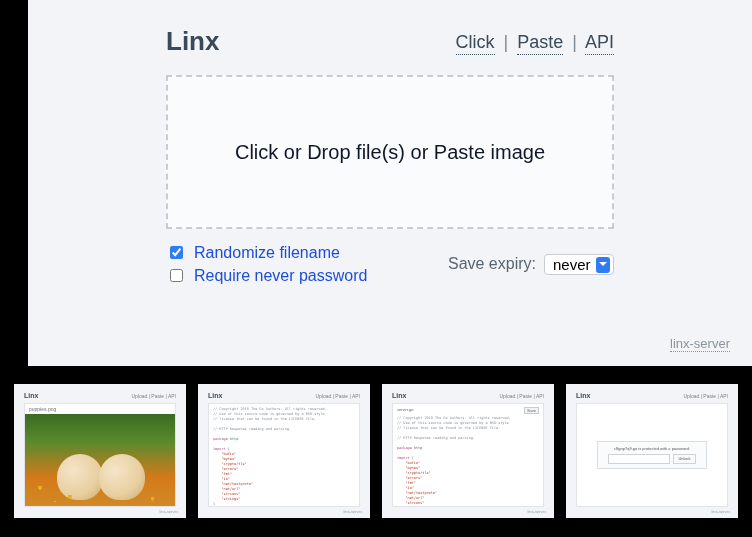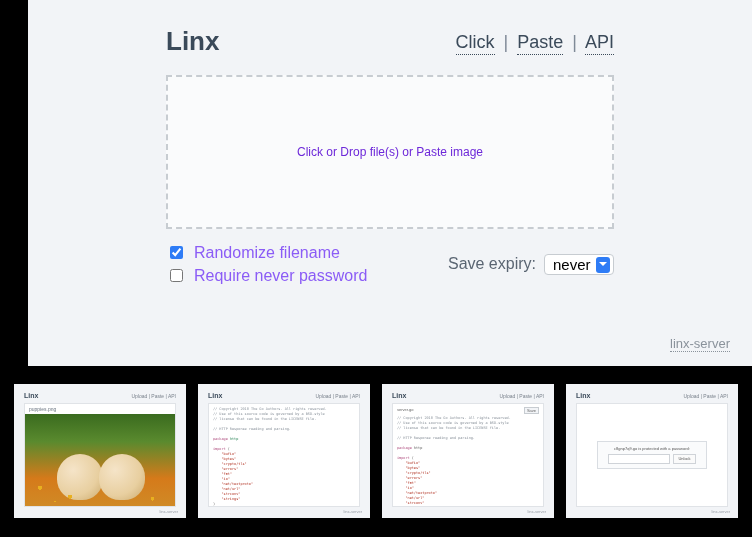--- a/index.html
+++ b/index.html
@@ -58,22 +58,22 @@
     color: #7f8a97;
     padding: 0 4px;
   }
   .dropzone {
     border: 2px dashed #c7ccd1;
     background: #fafbfc;
     height: 150px;
     display: flex;
     align-items: center;
     justify-content: center;
-    color: #6d28d9;
-    font-size: 12px;
+    color: #0f172a;
+    font-size: 20px;
     cursor: pointer;
     text-align: center;
   }
   .options {
     margin-top: 14px;
     font-size: 16px;
     color: #5a6572;
   }
   .opt-row {
     display: flex;
@@ -85,21 +85,21 @@
     display: flex;
     align-items: center;
     gap: 8px;
   }
   .opt-col {
     display: flex;
     flex-direction: column;
     gap: 4px;
   }
   .opt-left label {
-    color: #8b5cf6;
+    color: #1d4ed8;
     cursor: pointer;
   }
   .expiry-group {
     display: flex;
     align-items: center;
     gap: 8px;
     font-size: 16px;
   }
   select.expiry {
     font-size: 15px;

